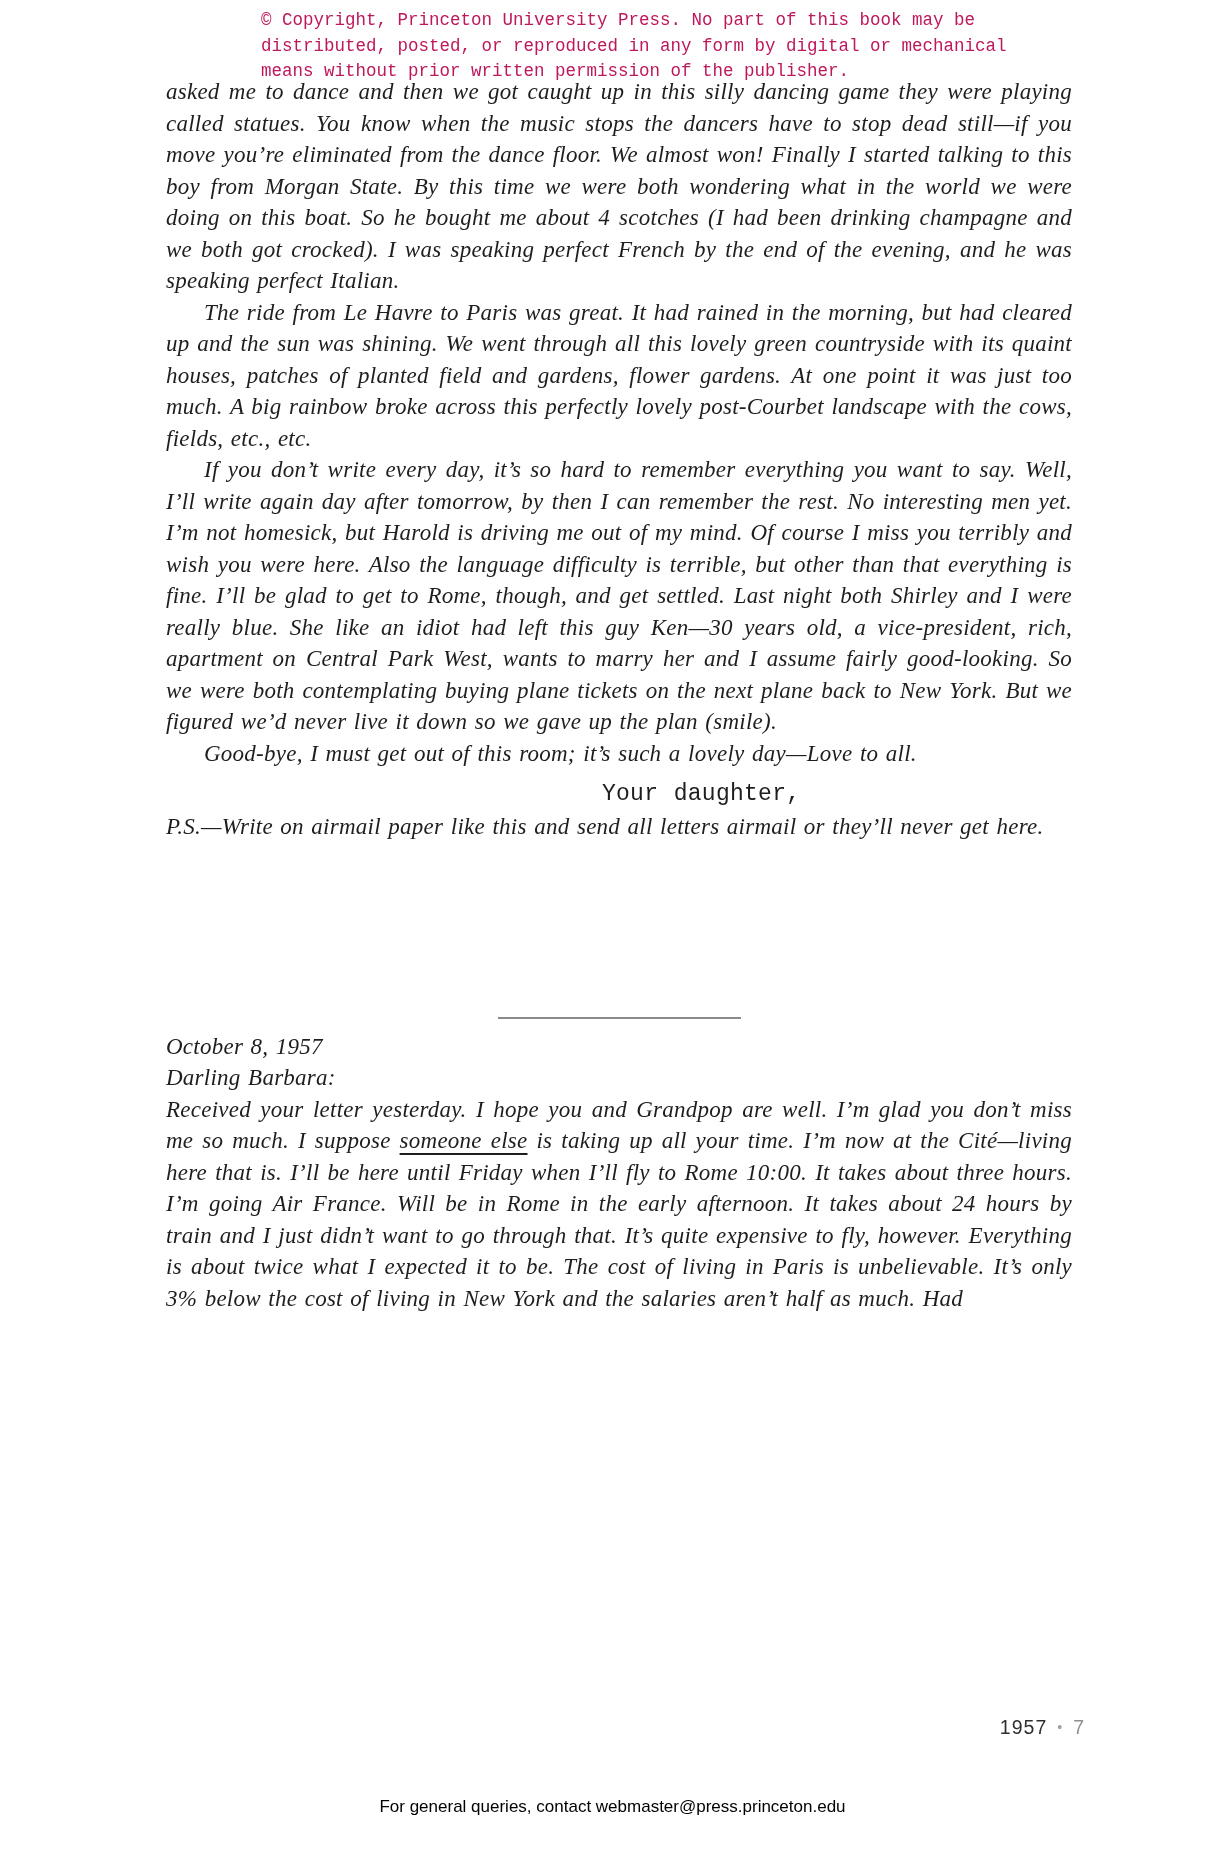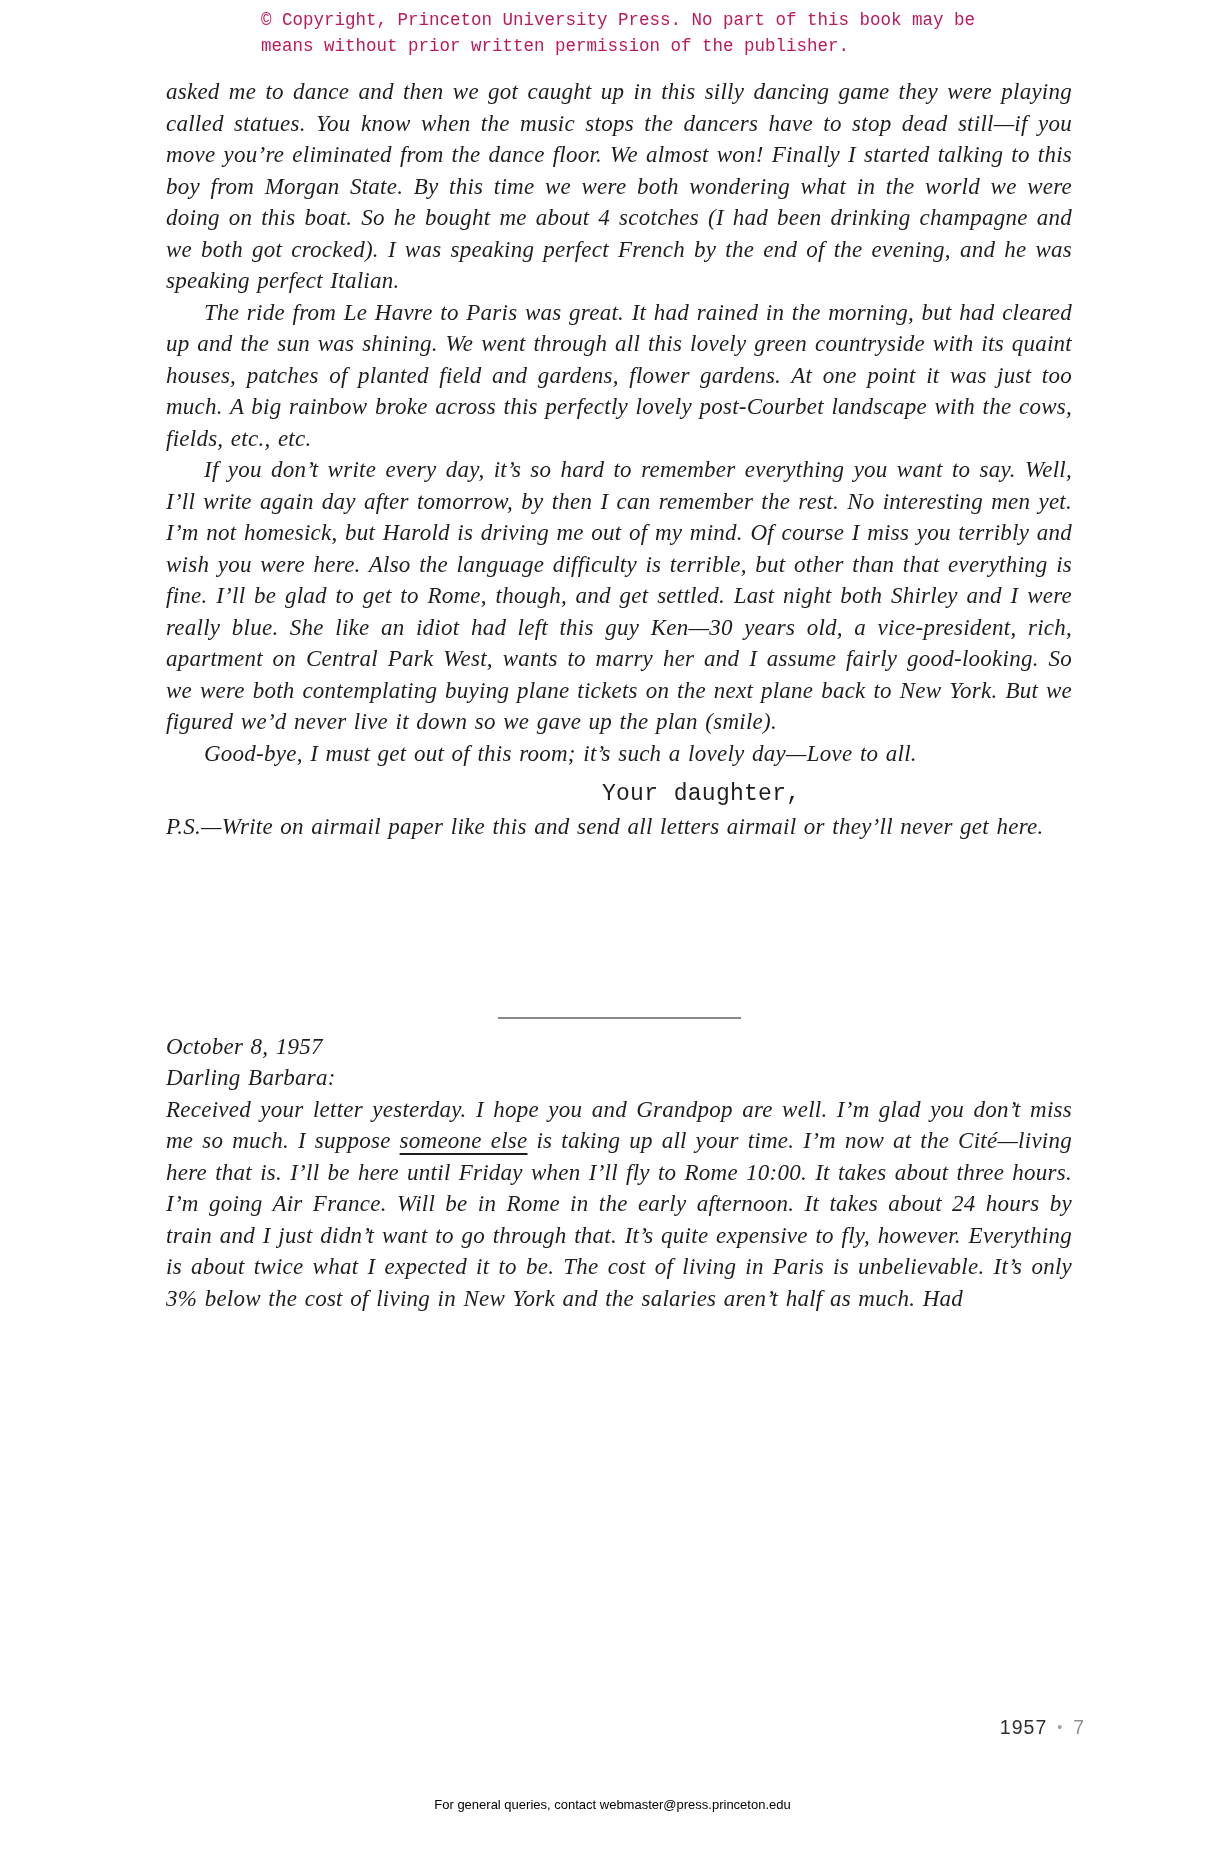--- a/index.html
+++ b/index.html
@@ -89,31 +89,32 @@
   .running-footer .pagenum { color: #8f8f8f; }
 
   
   .query-line {
     position: absolute;
     top: 1797px;
     left: 0;
     width: 100%;
     text-align: center;
     font-family: "Liberation Sans", sans-serif;
-    font-size: 13px;
+    font-size: 17px;
     color: #000000;
   }
 </style>
 </head>
 <body>
 
 <div class="page">
 
   <div class="copyright">
     <div>© Copyright, Princeton University Press. No part of this book may be</div>
+    <div>distributed, posted, or reproduced in any form by digital or mechanical</div>
     <div>means without prior written permission of the publisher.</div>
   </div>
 
   <div class="content">
 
     <p>asked me to dance and then we got caught up in this silly dancing game they were playing called statues. You know when the music stops the dancers have to stop dead still—if you move you’re eliminated from the dance floor. We almost won! Finally I started talking to this boy from Morgan State. By this time we were both wondering what in the world we were doing on this boat. So he bought me about 4 scotches (I had been drinking champagne and we both got crocked). I was speaking perfect French by the end of the evening, and he was speaking perfect Italian.</p>
     <p class="indent">The ride from Le Havre to Paris was great. It had rained in the morning, but had cleared up and the sun was shining. We went through all this lovely green countryside with its quaint houses, patches of planted field and gardens, flower gardens. At one point it was just too much. A big rainbow broke across this perfectly lovely post-Courbet landscape with the cows, fields, etc., etc.</p>
     <p class="indent">If you don’t write every day, it’s so hard to remember everything you want to say. Well, I’ll write again day after tomorrow, by then I can remember the rest. No interesting men yet. I’m not homesick, but Harold is driving me out of my mind. Of course I miss you terribly and wish you were here. Also the language difficulty is terrible, but other than that everything is fine. I’ll be glad to get to Rome, though, and get settled. Last night both Shirley and I were really blue. She like an idiot had left this guy Ken—30 years old, a vice-president, rich, apartment on Central Park West, wants to marry her and I assume fairly good-looking. So we were both contemplating buying plane tickets on the next plane back to New York. But we figured we’d never live it down so we gave up the plan (smile).</p>
     <p class="indent">Good-bye, I must get out of this room; it’s such a lovely day—Love to all.</p>
 

